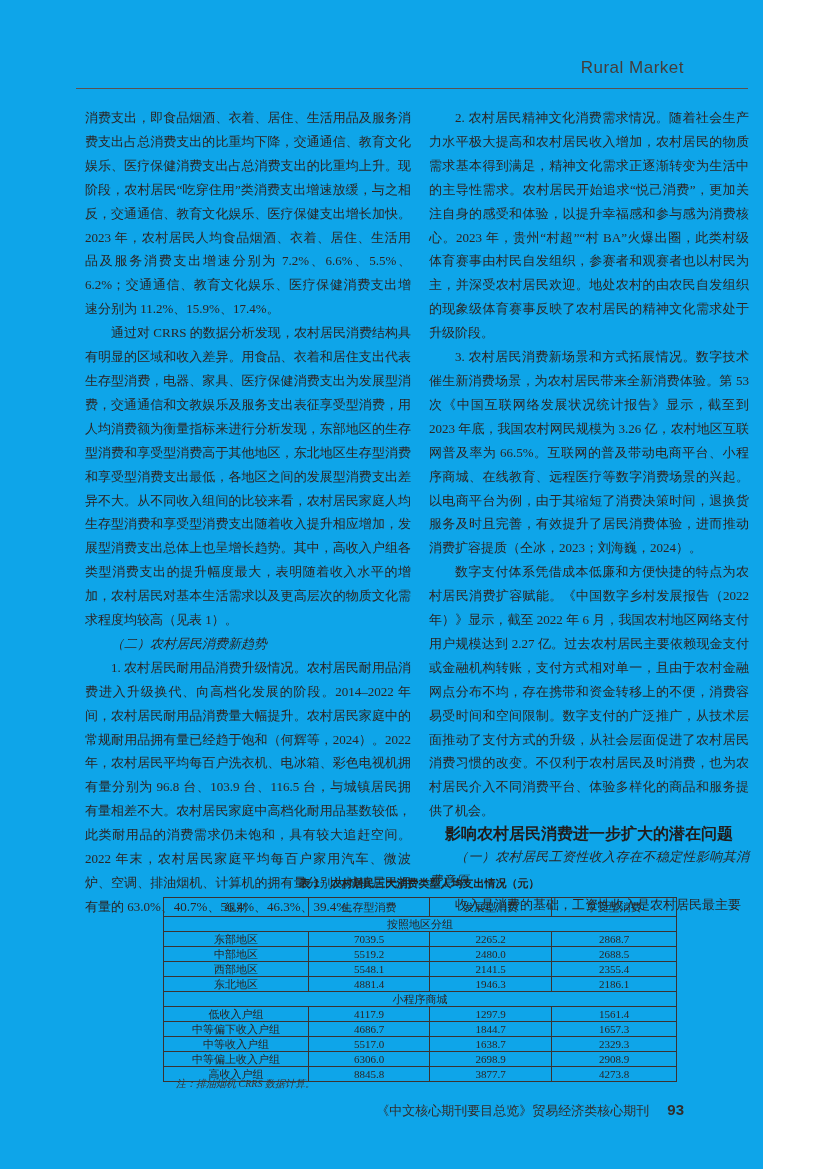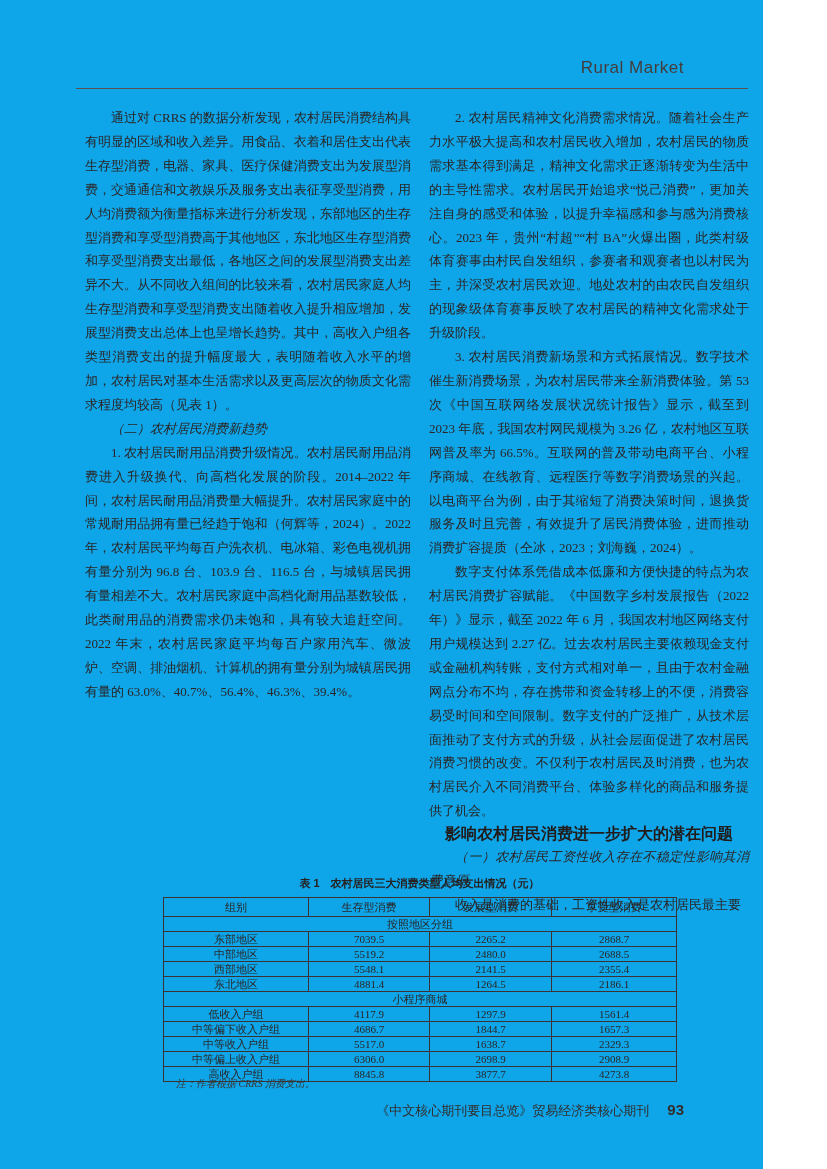--- a/index.html
+++ b/index.html
@@ -63,20 +63,21 @@
 </style>
 </head>
 <body>
 
 <div class="page">
 
   <div class="running-head">Rural Market</div>
   <div class="head-rule"></div>
 
   <div class="col col-left">
+    <p>消费支出，即食品烟酒、衣着、居住、生活用品及服务消费支出占总消费支出的比重均下降，交通通信、教育文化娱乐、医疗保健消费支出占总消费支出的比重均上升。现阶段，农村居民“吃穿住用”类消费支出增速放缓，与之相反，交通通信、教育文化娱乐、医疗保健支出增长加快。2023 年，农村居民人均食品烟酒、衣着、居住、生活用品及服务消费支出增速分别为 7.2%、6.6%、5.5%、6.2%；交通通信、教育文化娱乐、医疗保健消费支出增速分别为 11.2%、15.9%、17.4%。</p>
     <p class="ind">通过对 CRRS 的数据分析发现，农村居民消费结构具有明显的区域和收入差异。用食品、衣着和居住支出代表生存型消费，电器、家具、医疗保健消费支出为发展型消费，交通通信和文教娱乐及服务支出表征享受型消费，用人均消费额为衡量指标来进行分析发现，东部地区的生存型消费和享受型消费高于其他地区，东北地区生存型消费和享受型消费支出最低，各地区之间的发展型消费支出差异不大。从不同收入组间的比较来看，农村居民家庭人均生存型消费和享受型消费支出随着收入提升相应增加，发展型消费支出总体上也呈增长趋势。其中，高收入户组各类型消费支出的提升幅度最大，表明随着收入水平的增加，农村居民对基本生活需求以及更高层次的物质文化需求程度均较高（见表 1）。</p>
     <p class="ind kaiti">（二）农村居民消费新趋势</p>
     <p class="ind">1. 农村居民耐用品消费升级情况。农村居民耐用品消费进入升级换代、向高档化发展的阶段。2014–2022 年间，农村居民耐用品消费量大幅提升。农村居民家庭中的常规耐用品拥有量已经趋于饱和（何辉等，2024）。2022 年，农村居民平均每百户洗衣机、电冰箱、彩色电视机拥有量分别为 96.8 台、103.9 台、116.5 台，与城镇居民拥有量相差不大。农村居民家庭中高档化耐用品基数较低，此类耐用品的消费需求仍未饱和，具有较大追赶空间。2022 年末，农村居民家庭平均每百户家用汽车、微波炉、空调、排油烟机、计算机的拥有量分别为城镇居民拥有量的 63.0%、40.7%、56.4%、46.3%、39.4%。</p>
   </div>
 
   <div class="col col-right">
     <p class="ind">2. 农村居民精神文化消费需求情况。随着社会生产力水平极大提高和农村居民收入增加，农村居民的物质需求基本得到满足，精神文化需求正逐渐转变为生活中的主导性需求。农村居民开始追求“悦己消费”，更加关注自身的感受和体验，以提升幸福感和参与感为消费核心。2023 年，贵州“村超”“村 BA”火爆出圈，此类村级体育赛事由村民自发组织，参赛者和观赛者也以村民为主，并深受农村居民欢迎。地处农村的由农民自发组织的现象级体育赛事反映了农村居民的精神文化需求处于升级阶段。</p>
     <p class="ind">3. 农村居民消费新场景和方式拓展情况。数字技术催生新消费场景，为农村居民带来全新消费体验。第 53 次《中国互联网络发展状况统计报告》显示，截至到 2023 年底，我国农村网民规模为 3.26 亿，农村地区互联网普及率为 66.5%。互联网的普及带动电商平台、小程序商城、在线教育、远程医疗等数字消费场景的兴起。以电商平台为例，由于其缩短了消费决策时间，退换货服务及时且完善，有效提升了居民消费体验，进而推动消费扩容提质（仝冰，2023；刘海巍，2024）。</p>
     <p class="ind">数字支付体系凭借成本低廉和方便快捷的特点为农村居民消费扩容赋能。《中国数字乡村发展报告（2022 年）》显示，截至 2022 年 6 月，我国农村地区网络支付用户规模达到 2.27 亿。过去农村居民主要依赖现金支付或金融机构转账，支付方式相对单一，且由于农村金融网点分布不均，存在携带和资金转移上的不便，消费容易受时间和空间限制。数字支付的广泛推广，从技术层面推动了支付方式的升级，从社会层面促进了农村居民消费习惯的改变。不仅利于农村居民及时消费，也为农村居民介入不同消费平台、体验多样化的商品和服务提供了机会。</p>
     <p class="sec-heading">影响农村居民消费进一步扩大的潜在问题</p>
@@ -117,21 +118,21 @@
       </tr>
       <tr>
         <td>西部地区</td>
         <td>5548.1</td>
         <td>2141.5</td>
         <td>2355.4</td>
       </tr>
       <tr>
         <td>东北地区</td>
         <td>4881.4</td>
-        <td>1264.5</td>
+        <td>1946.3</td>
         <td>2186.1</td>
       </tr>
       <tr>
         <td colspan="4">小程序商城</td>
       </tr>
       <tr>
         <td>低收入户组</td>
         <td>4117.9</td>
         <td>1297.9</td>
         <td>1561.4</td>
@@ -156,20 +157,20 @@
       </tr>
       <tr>
         <td>高收入户组</td>
         <td>8845.8</td>
         <td>3877.7</td>
         <td>4273.8</td>
       </tr>
     </tbody>
   </table>
 
-  <div class="table-note">注：作者根据 CRRS 消费支出。</div>
+  <div class="table-note">注：排油烟机 CRRS 数据计算。</div>
 
   <div class="footer">
     <span>《中文核心期刊要目总览》贸易经济类核心期刊</span>
     <span class="pageno">93</span>
   </div>
 
 </div>
 
 </body></html>

